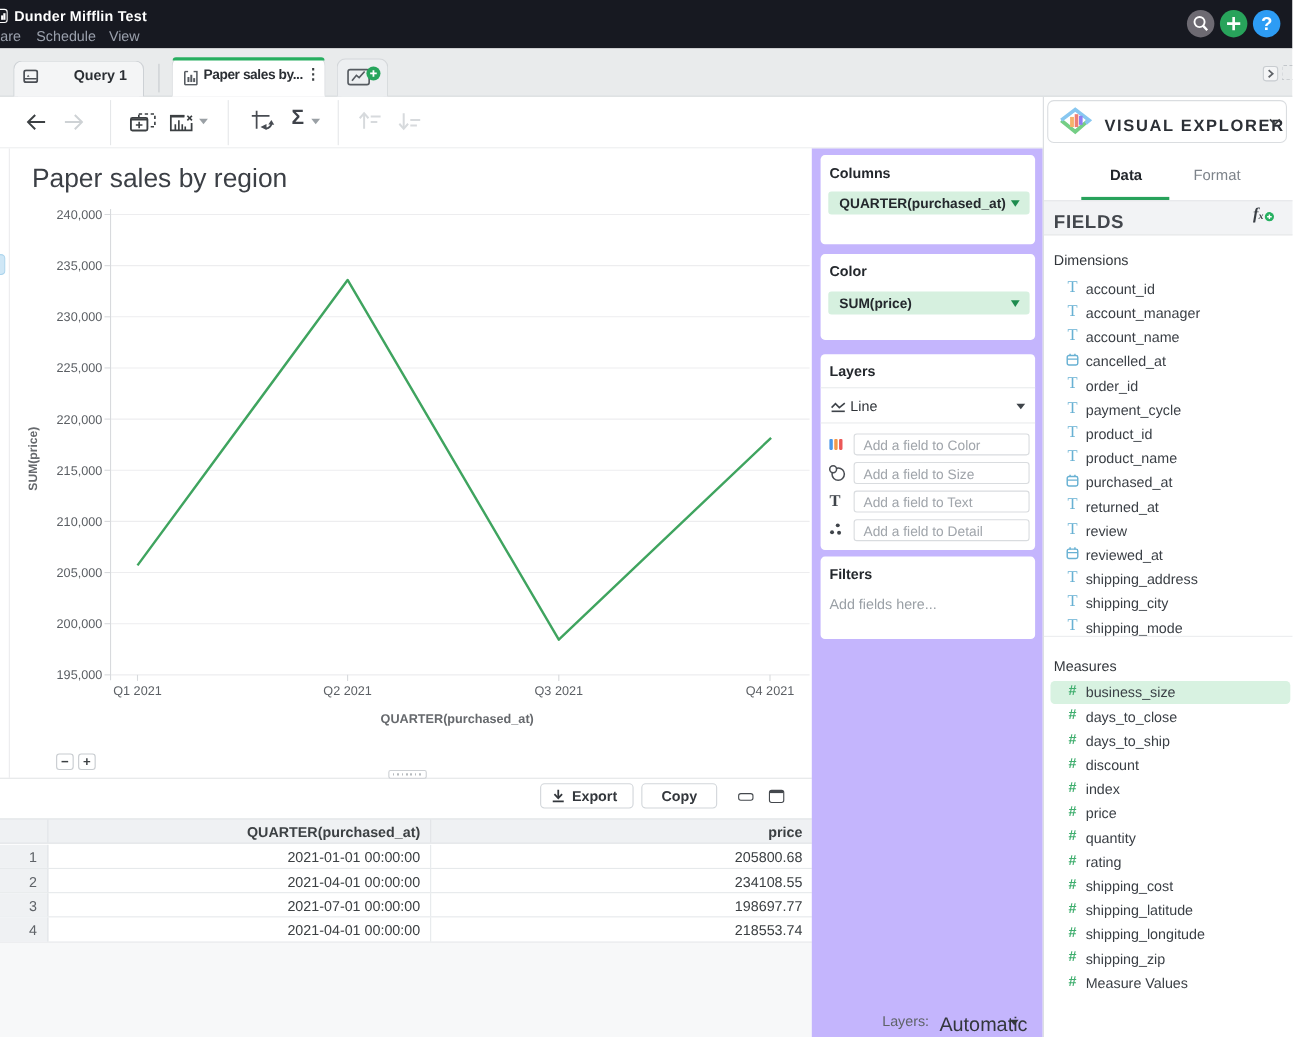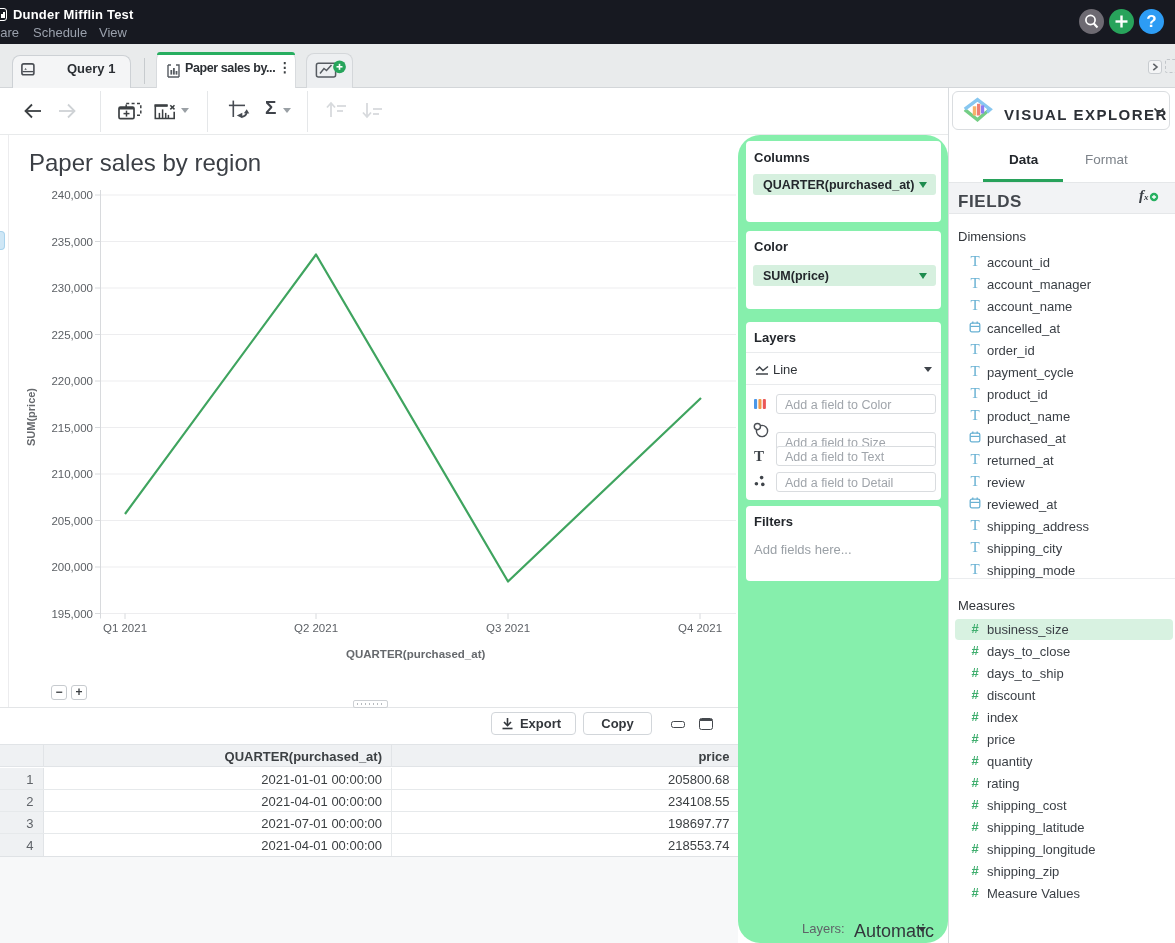--- a/index.html
+++ b/index.html
@@ -18,21 +18,21 @@
   .tab1{left:12px;top:11px;width:119px;height:33px;background:#f4f5f6;border:1px solid #cdd1d5;border-bottom:none;}
   .tab2{left:156px;top:8px;width:140px;height:36px;background:#fff;border:1px solid #d8dbde;border-bottom:none;border-top:none;}
   .tab2green{position:absolute;left:0;top:0;width:100%;height:3px;background:#27ae60;border-radius:8px 8px 0 0;}
   .tab3{left:306px;top:9px;width:47px;height:35px;background:#edeff1;border:1px solid #d4d7da;border-bottom:none;}
   .tabtxt{font-size:13px;font-weight:700;color:#2b2f34;position:absolute;}
   
   .toolbar{position:absolute;left:0;top:88px;width:948px;height:47px;background:#fff;border-bottom:1px solid #e8eaeb;box-sizing:border-box;}
   .tsep{position:absolute;top:3px;width:1px;height:41px;background:#e5e7e9;}
   
   .chartpane{position:absolute;left:0;top:135px;width:738px;height:808px;background:#fff;}
-  .midpanel{position:absolute;left:738px;top:135px;width:210px;height:808px;background:#86efac;border-radius:22px;}
+  .midpanel{position:absolute;left:738px;top:135px;width:210px;height:808px;background:#c4b5fd;}
   .rightpanel{position:absolute;left:948px;top:88px;width:227px;height:855px;background:#fff;border-left:1px solid #d9dcdf;box-sizing:border-box;}
   
   .card{position:absolute;left:8px;width:195px;background:#fff;border-radius:4px;}
   .cardlabel{position:absolute;left:8px;font-size:13px;font-weight:700;color:#23272c;}
   .pill{position:absolute;left:7px;width:183px;height:21px;background:#d6f0df;border-radius:3px;}
   .pilltxt{position:absolute;left:10px;top:3.5px;font-size:12.5px;font-weight:600;color:#24282d;}
   .pillcaret{position:absolute;right:9px;top:8px;width:0;height:0;border-left:4.5px solid transparent;border-right:4.5px solid transparent;border-top:6px solid #1d8c4e;}
   .fieldrow{position:absolute;left:30px;width:160px;height:20px;border:1px solid #d9dcdf;border-radius:3px;background:#fff;box-sizing:border-box;}
   .fieldrow span{position:absolute;left:8px;top:2.5px;font-size:12.5px;color:#a0a5ab;}
   
@@ -315,21 +315,21 @@
         <rect x="9.8" y="1" width="3.1" height="10" rx="1" fill="#eb5757"></rect>
       </svg>
       <div class="fieldrow" style="top:72px;">
           <span>Add a field to Color</span>
         </div>
 
       <svg class="abs" style="left:6px;top:100px;" width="18" height="16" viewBox="0 0 18 16">
         <circle cx="10" cy="9" r="5.6" fill="none" stroke="#4a4e54" stroke-width="1.4"></circle>
         <circle cx="5.4" cy="4.6" r="3.1" fill="#fff" stroke="#4a4e54" stroke-width="1.4"></circle>
       </svg>
-      <div class="fieldrow" style="top:98px;margin-top:12px;">
+      <div class="fieldrow" style="top:98px;">
           <span>Add a field to Size</span>
         </div>
 
       <div class="abs" style="left:8px;top:127px;font-family:'Liberation Serif',serif;font-size:15px;font-weight:700;color:#3f444a;line-height:15px;">T</div>
       <div class="fieldrow" style="top:124px;">
           <span>Add a field to Text</span>
         </div>
 
       <svg class="abs" style="left:7px;top:153px;" width="14" height="12" viewBox="0 0 14 12">
         <circle cx="8.6" cy="2.6" r="1.8" fill="#3f444a"></circle>

